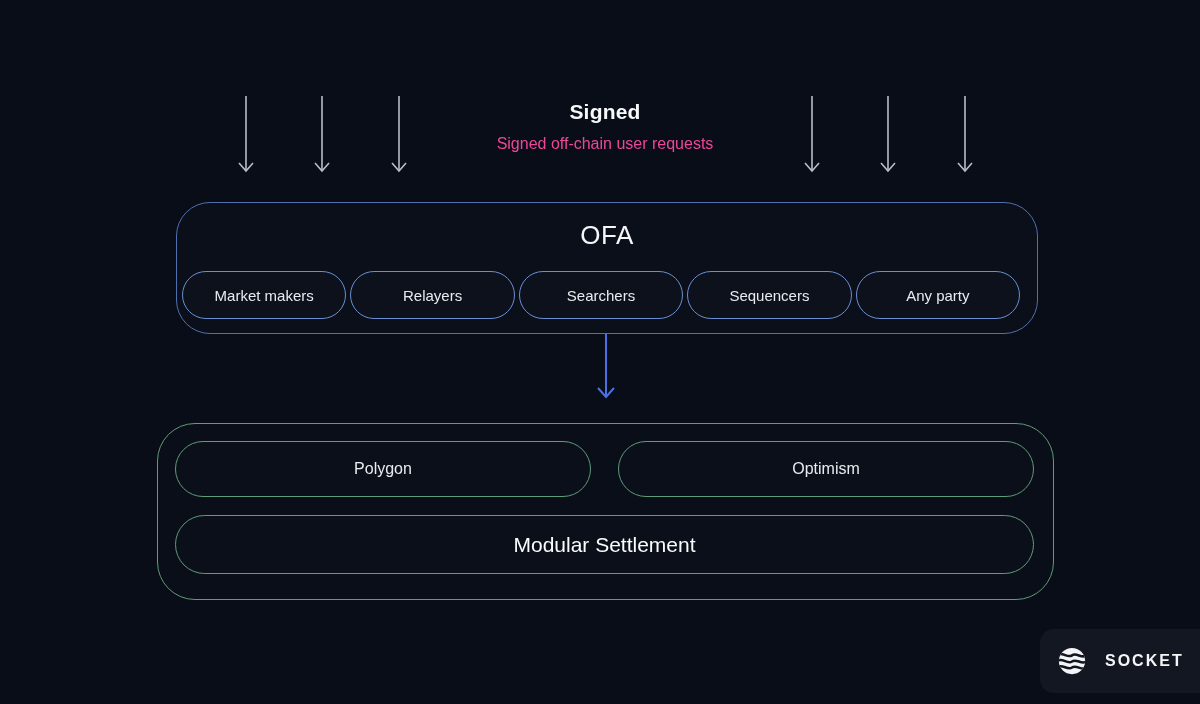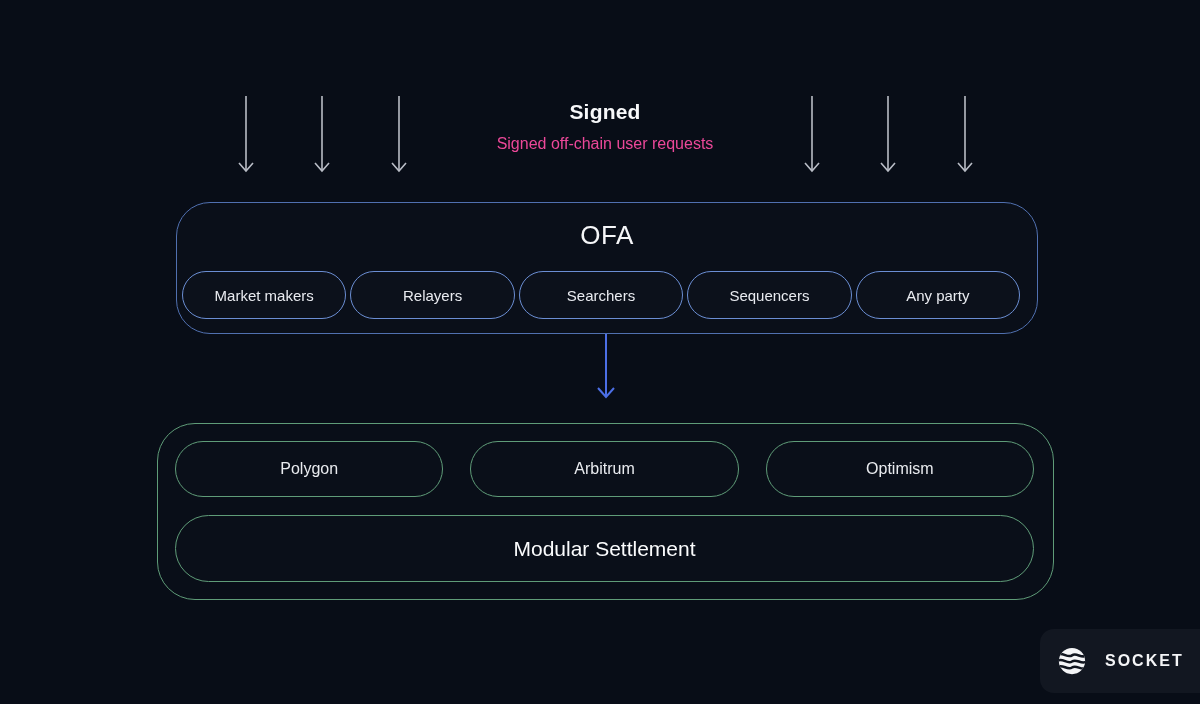--- a/index.html
+++ b/index.html
@@ -131,21 +131,21 @@
     font-size: 16px;
     color: #e9ebef;
     background: rgba(255,255,255,0.008);
     box-sizing: border-box;
   }
   .settlement-pill {
     position: absolute;
     left: 17px;
     right: 19px;
     top: 91px;
-    height: 67px;
+    height: 59px;
     border: 1px solid #5f9c78;
     border-radius: 34px;
     display: flex;
     align-items: center;
     justify-content: center;
     font-size: 21px;
     font-weight: 500;
     color: #fbfcfd;
     background: rgba(255,255,255,0.008);
     box-sizing: border-box;
@@ -226,21 +226,20 @@
   </div>
 
   <svg class="blue-arrow" viewBox="0 0 20 68">
     <line x1="10" y1="0" x2="10" y2="62" stroke="#4c6fe6" stroke-width="2"></line>
     <polyline points="2,54 10,63 18,54" fill="none" stroke="#4c6fe6" stroke-width="2"></polyline>
   </svg>
 
   <div class="settlement-box">
     <div class="chain-pills">
       <div class="pill-green">Polygon</div>
-      <div class="pill-green">Arbitrum</div>
       <div class="pill-green">Optimism</div>
     </div>
     <div class="settlement-pill">Modular Settlement</div>
   </div>
 
   <div class="brand-panel">
     <svg class="brand-logo" viewBox="0 0 32 32">
       <defs>
         <clipPath id="logoClip">
             <circle cx="16" cy="16" r="14"></circle>

